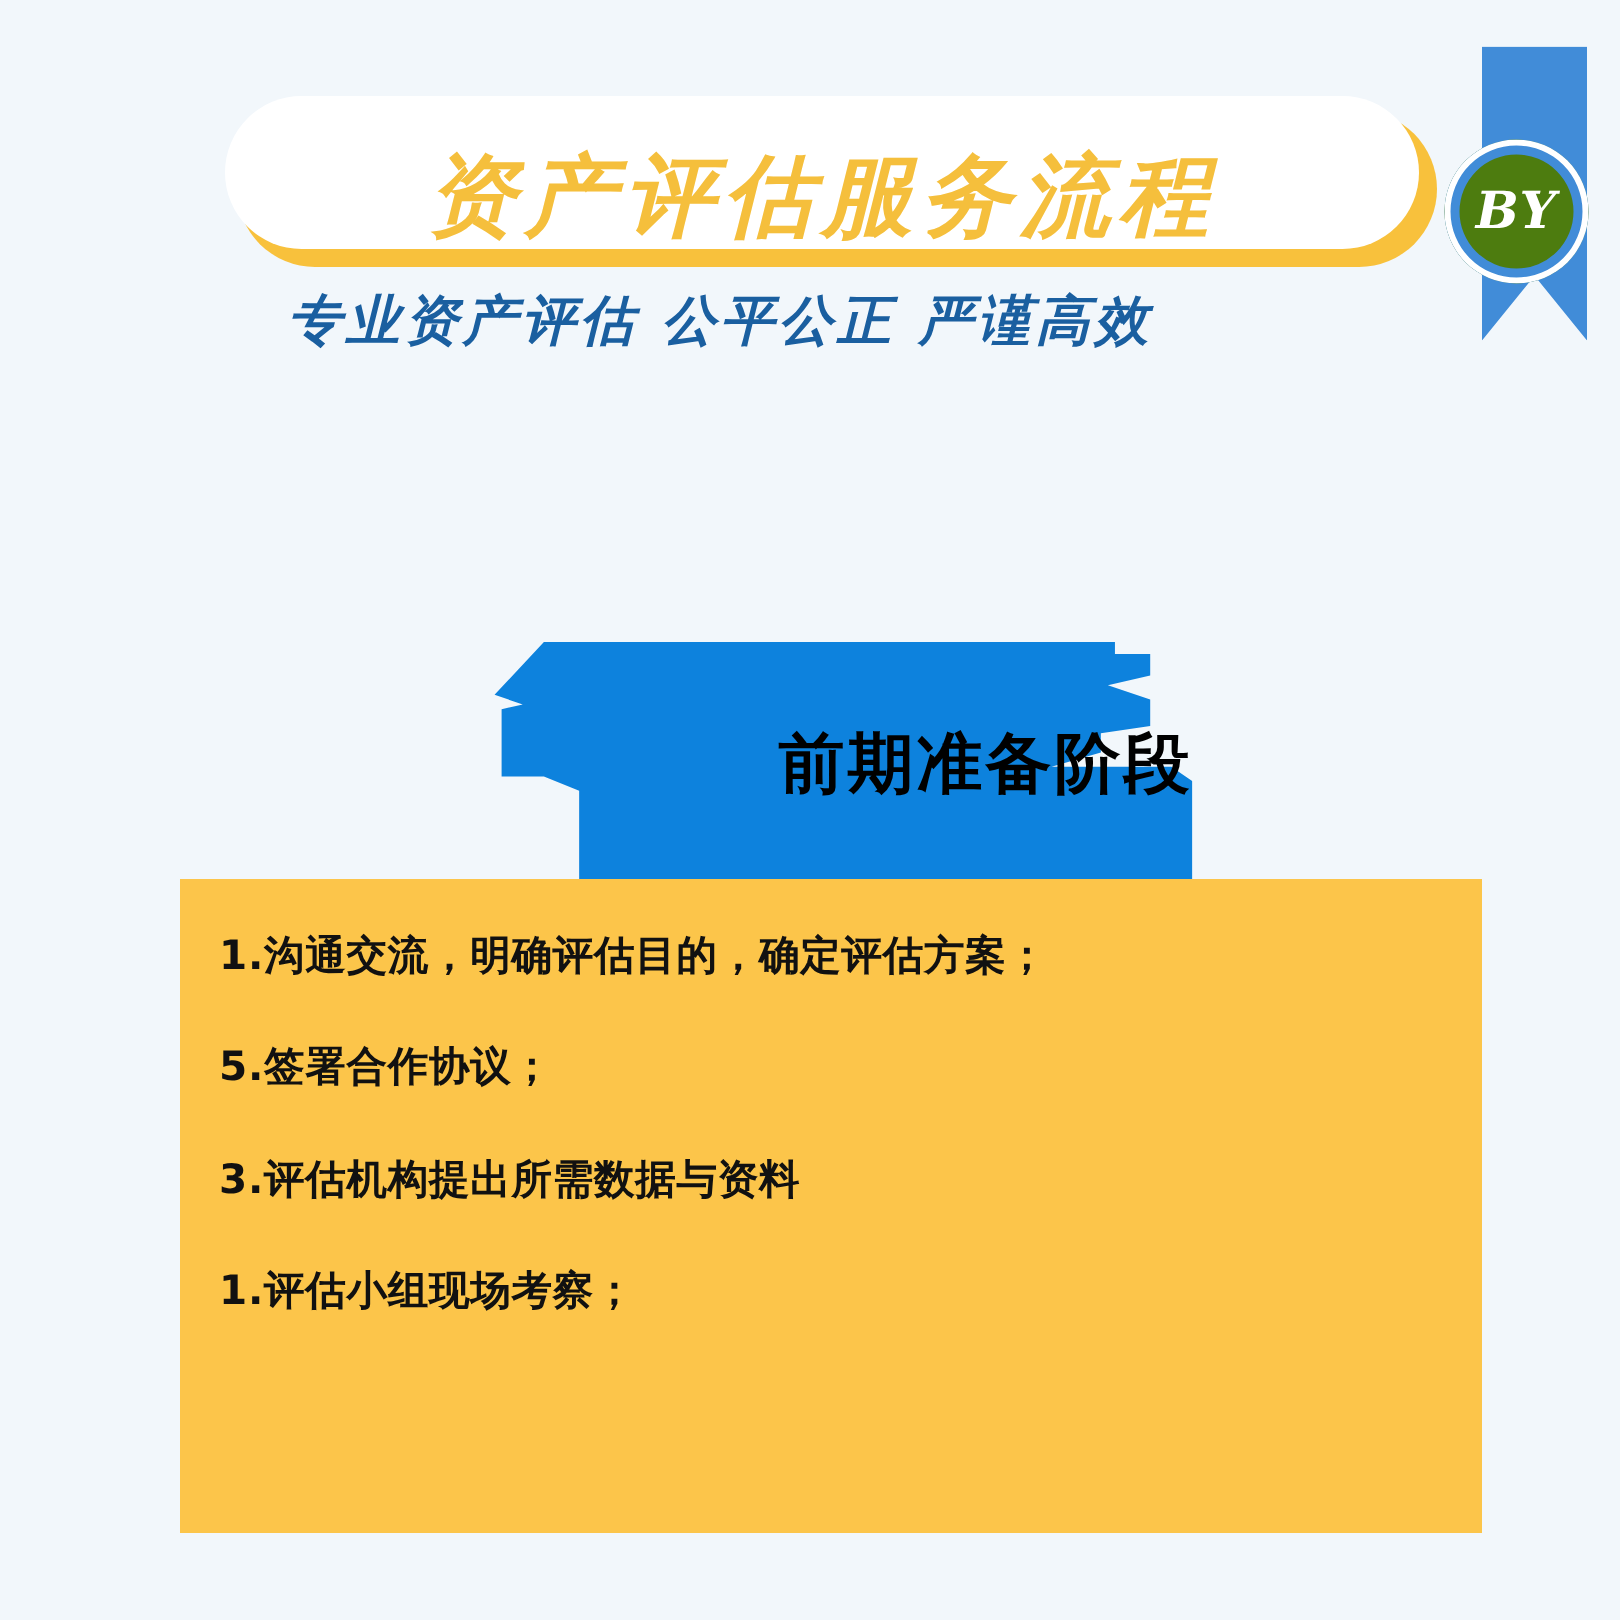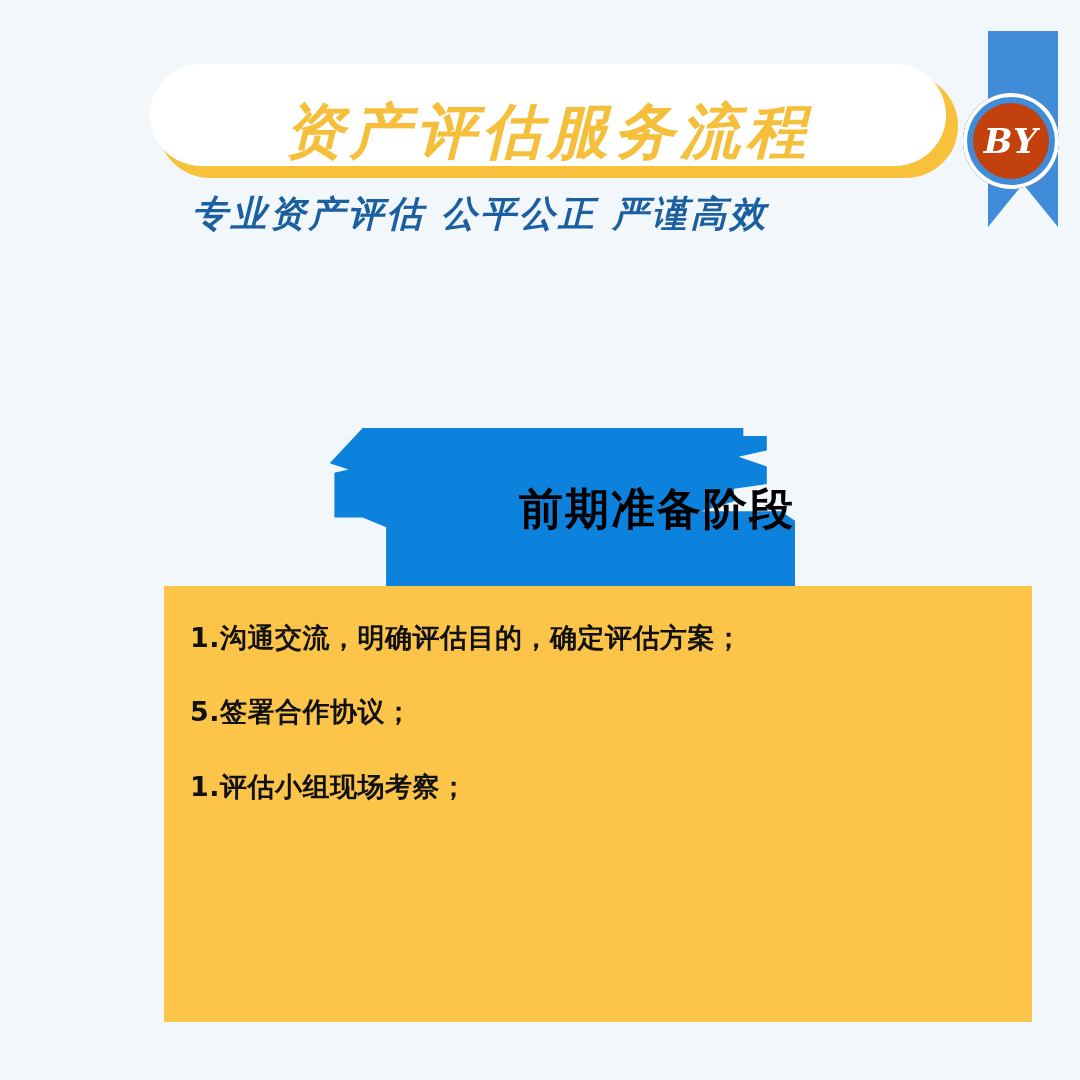--- a/index.html
+++ b/index.html
@@ -94,21 +94,21 @@
     -webkit-clip-path: polygon(0 0, 100% 0, 100% 100%, 50% 78%, 0 100%);
     clip-path: polygon(0 0, 100% 0, 100% 100%, 50% 78%, 0 100%);
   }
   .ribbon-seal {
     position: absolute;
     left: 963px;
     top: 93px;
     width: 96px;
     height: 96px;
     border-radius: 50%;
-    background: #c2410c;
+    background: #4d7c0f;
     box-shadow: inset 0 0 0 4px #ffffff, inset 0 0 0 10px #418cd8;
   }
   .ribbon-seal-text {
     position: absolute;
     left: 0;
     top: 0;
     width: 96px;
     height: 96px;
     line-height: 96px;
     text-align: center;
@@ -165,21 +165,20 @@
   
   .content-card {
     position: absolute;
     left: 120px;
     top: 586px;
     width: 868px;
     height: 436px;
     background: #fcc54a;
     box-sizing: border-box;
     padding: 36px 26px 35px 26px;
-    margin-left: 44px;
   }
   .step-list {
     list-style: none;
     margin: 0;
     padding: 0;
   }
   .step-item {
     font-family: "DejaVu Sans", "Liberation Sans", sans-serif;
     font-size: 27px;
     font-weight: 700;
@@ -211,17 +210,18 @@
 
   <div class="stage-banner">
     <div class="stage-banner-shape"></div>
     <div class="stage-banner-label">前期准备阶段</div>
   </div>
 
   <div class="content-card">
     <ul class="step-list">
       <li class="step-item">1.沟通交流，明确评估目的，确定评估方案；</li>
       <li class="step-item">5.签署合作协议；</li>
+      <li class="step-item">3.评估机构提出所需数据与资料</li>
       <li class="step-item">1.评估小组现场考察；</li>
     </ul>
   </div>
 
 </div>
 
 </body></html>

